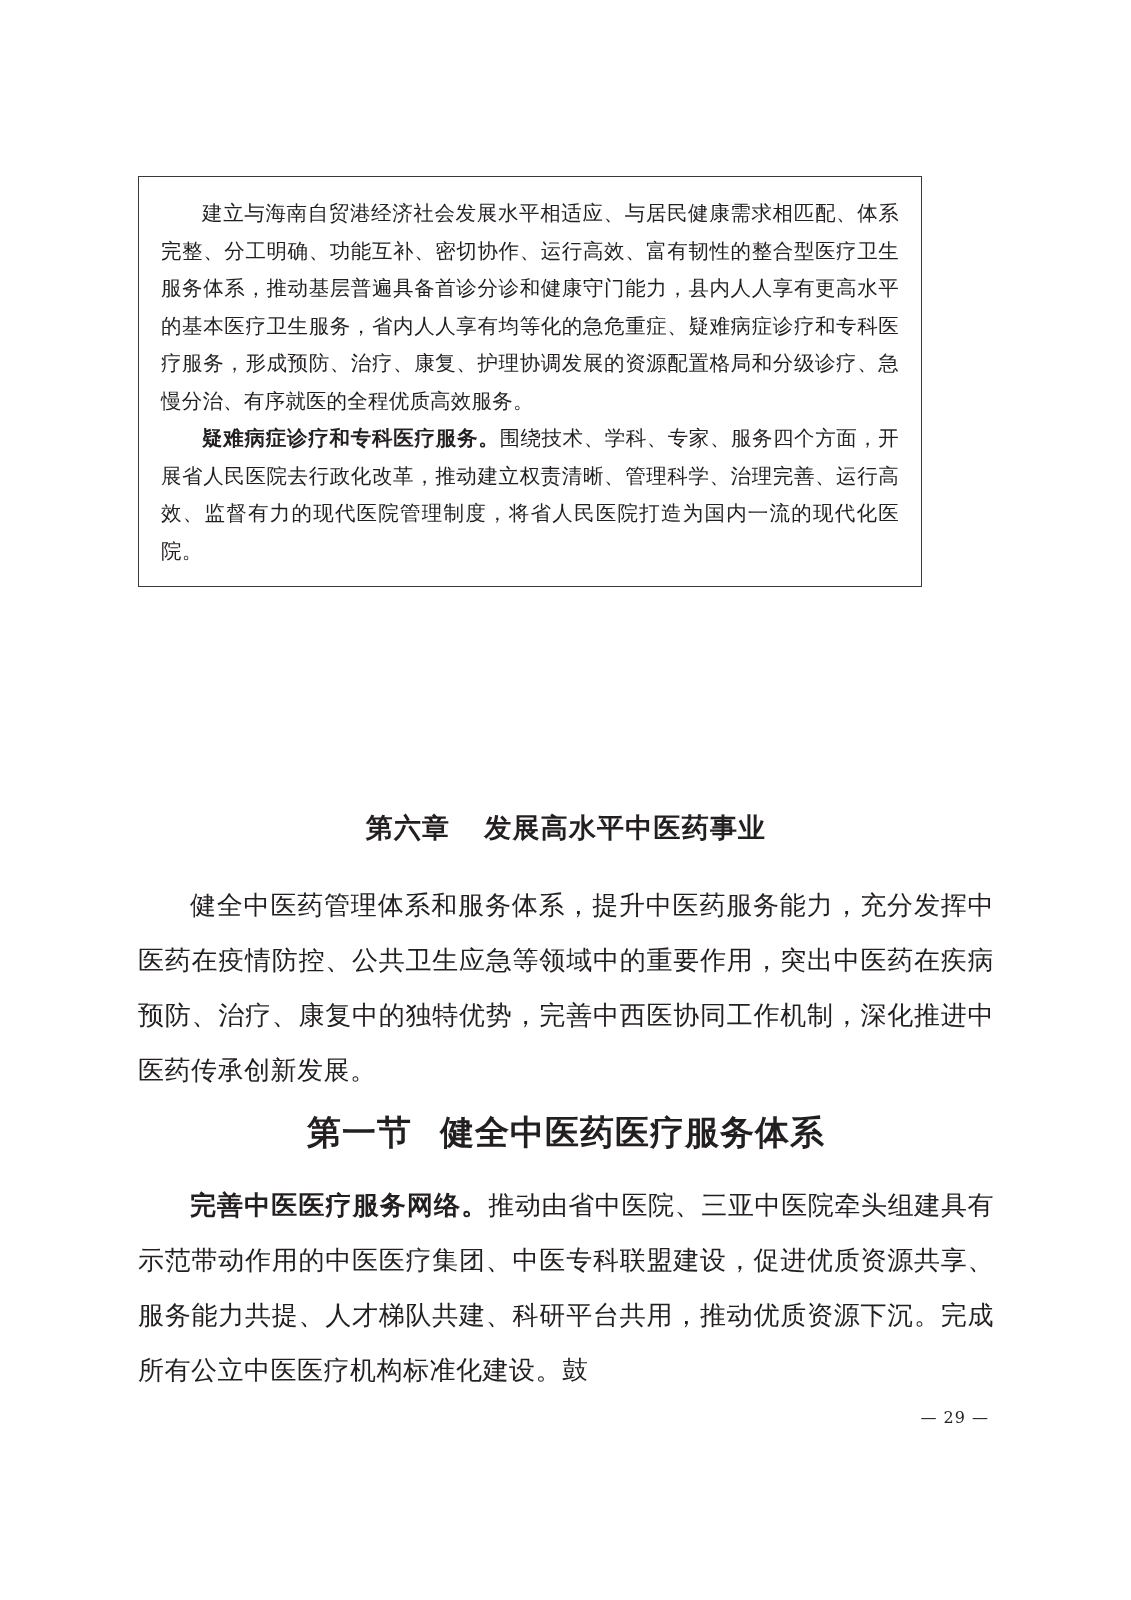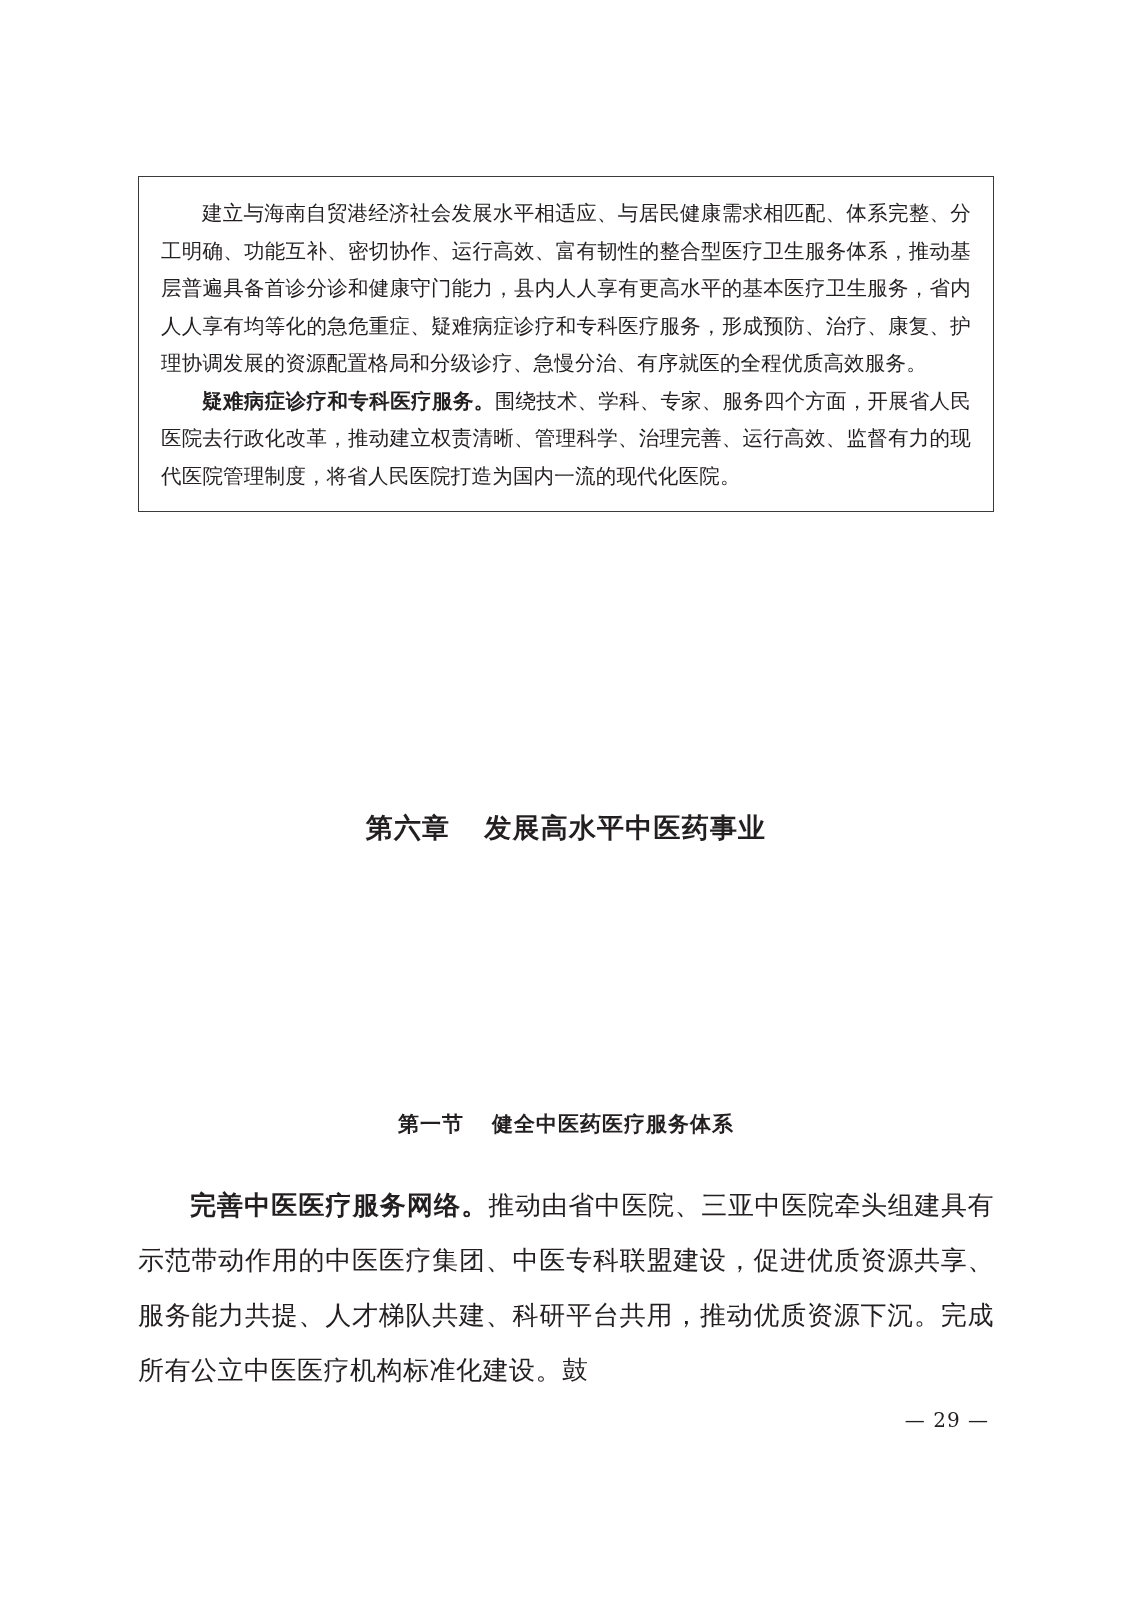--- a/index.html
+++ b/index.html
@@ -21,21 +21,21 @@
     height: 1600px;
     box-sizing: border-box;
     padding: 0;
   }
 
   
   .box {
     position: absolute;
     left: 138px;
     top: 176px;
-    width: 856px;
+    width: 784px;
     box-sizing: border-box;
     border: 1px solid #3a3a3a;
     padding: 18px 22px 16px 22px;
   }
   .box p {
     margin: 0;
     font-size: 20.5px;
     line-height: 37.5px;
     text-align: justify;
     text-justify: inter-ideograph;
@@ -74,21 +74,21 @@
     letter-spacing: 0.5px;
   }
 
   
   .section-title {
     position: absolute;
     left: 138px;
     top: 1110px;
     width: 856px;
     text-align: center;
-    font-size: 21px;
+    font-size: 34px;
     font-weight: bold;
     letter-spacing: 1px;
   }
   .section-title .gap { display:inline-block; width: 28px; }
 
   
   .section-body {
     position: absolute;
     left: 138px;
     top: 1180px;
@@ -104,38 +104,39 @@
   .section-body .lead {
     font-weight: bold;
     letter-spacing: 1px;
   }
 
   
   .page-number {
     position: absolute;
     right: 142px;
     top: 1408px;
-    font-size: 20px;
+    font-size: 16px;
     letter-spacing: 1px;
   }
 </style>
 </head>
 <body>
 
 <div class="page">
 
   <div class="box">
     <p><span class="lead"></span><span>建立与海南自贸港经济社会发展水平相适应、与居民健康需求相匹配、体系完整、分工明确、功能互补、密切协作、运行高效、富有韧性的整合型医疗卫生服务体系，推动基层普遍具备首诊分诊和健康守门能力，县内人人享有更高水平的基本医疗卫生服务，省内人人享有均等化的急危重症、疑难病症诊疗和专科医疗服务，形成预防、治疗、康复、护理协调发展的资源配置格局和分级诊疗、急慢分治、有序就医的全程优质高效服务。</span></p>
     <p><span class="lead">疑难病症诊疗和专科医疗服务。</span><span>围绕技术、学科、专家、服务四个方面，开展省人民医院去行政化改革，推动建立权责清晰、管理科学、治理完善、运行高效、监督有力的现代医院管理制度，将省人民医院打造为国内一流的现代化医院。</span></p>
   </div>
 
   <div class="chapter-title">
     <span>第六章</span><span class="gap"></span><span>发展高水平中医药事业</span>
   </div>
 
+  <div class="chapter-body">健全中医药管理体系和服务体系，提升中医药服务能力，充分发挥中医药在疫情防控、公共卫生应急等领域中的重要作用，突出中医药在疾病预防、治疗、康复中的独特优势，完善中西医协同工作机制，深化推进中医药传承创新发展。</div>
 
   <div class="section-title">
     <span>第一节</span><span class="gap"></span><span>健全中医药医疗服务体系</span>
   </div>
 
   <div class="section-body"><span class="lead">完善中医医疗服务网络。</span><span>推动由省中医院、三亚中医院牵头组建具有示范带动作用的中医医疗集团、中医专科联盟建设，促进优质资源共享、服务能力共提、人才梯队共建、科研平台共用，推动优质资源下沉。完成所有公立中医医疗机构标准化建设。鼓</span></div>
 
   <div class="page-number">— 29 —</div>
 
 </div>

